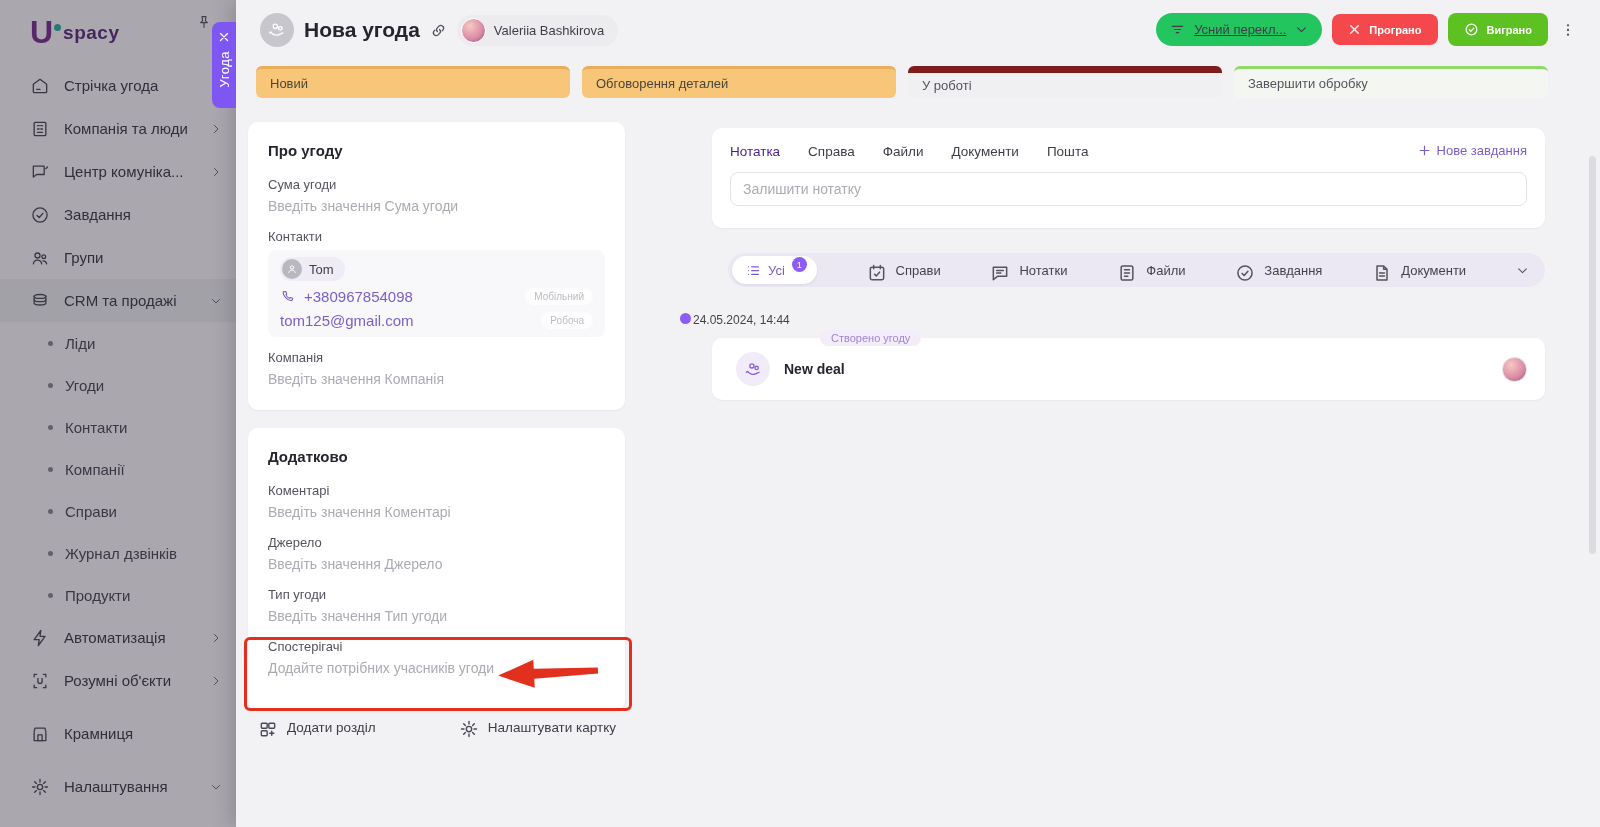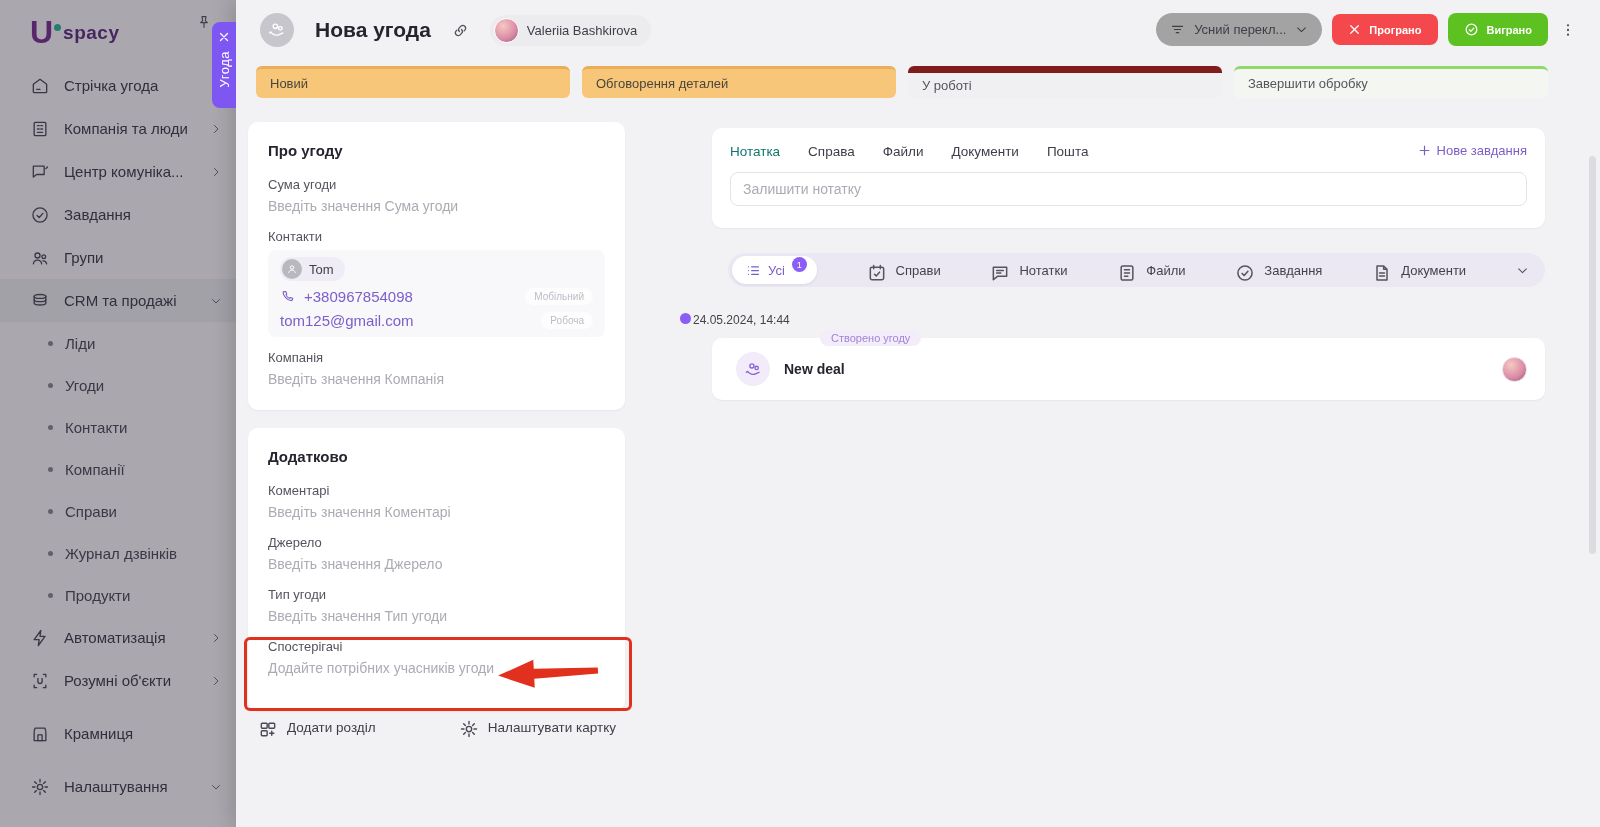--- a/index.html
+++ b/index.html
@@ -26,30 +26,30 @@
   .sidebar-overlay { position:absolute; inset:0; background:rgba(33,30,44,0.38); z-index:5; }
 
   
   .deal-tab { position:absolute; left:212px; top:22px; width:24px; height:86px; background:#7E57F2; border-radius:8px 0 0 8px; z-index:10; display:flex; flex-direction:column; align-items:center; padding-top:9px; color:#fff; }
   .deal-tab-label { writing-mode:vertical-rl; transform:rotate(180deg); font-size:13px; margin-top:8px; letter-spacing:.5px; }
 
   
   .main { position:absolute; left:236px; top:0; width:1364px; height:827px; background:#F2F2F5; z-index:8; box-shadow:-6px 0 18px rgba(0,0,0,0.15); }
 
   
-  .header-left { position:absolute; left:24px; top:13px; display:flex; align-items:center; gap:21px; }
+  .header-left { position:absolute; left:24px; top:13px; display:flex; align-items:center; gap:10px; }
   .deal-avatar { width:34px; height:34px; border-radius:50%; background:#C7C6CC; color:#fff; display:flex; align-items:center; justify-content:center; }
   .deal-title { font-size:21px; font-weight:bold; color:#26242E; }
   .link-icon { color:#55545E; }
   .assignee-chip { display:flex; align-items:center; gap:8px; background:#ECECEF; border-radius:16px; padding:3px 14px 3px 4px; }
   .assignee-avatar { width:25px; height:25px; border-radius:50%; background:radial-gradient(circle at 35% 30%, #F6C9C0, #D98AA6 60%, #8A5470); border:1px solid #fff; }
   .assignee-name { font-size:13px; color:#3F3E48; }
 
   .header-right { position:absolute; right:22px; top:13px; display:flex; align-items:center; gap:10px; }
-  .pipeline-pill { display:flex; align-items:center; gap:9px; background:#a3a3a3; border-radius:18px; padding:9px 14px; font-size:13px; color:#3F3E48; }
+  .pipeline-pill { display:flex; align-items:center; gap:9px; background:#22c55e; border-radius:18px; padding:9px 14px; font-size:13px; color:#3F3E48;text-decoration:underline; }
   .btn { display:flex; align-items:center; gap:8px; border:none; border-radius:8px; padding:9px 16px; font-size:11px; font-weight:bold; color:#fff; font-family:inherit; }
   .btn-lost { background:#F5484D; }
   .btn-won { background:#5CC121; }
   .kebab { color:#55545E; padding:0 2px; }
 
   
   .stages { position:absolute; left:20px; top:66px; width:1292px; display:flex; gap:12px; }
   .stage { flex:1; height:32px; border-radius:6px; font-size:13px; display:flex; align-items:center; padding:0 14px; }
   .stage.done { background:#F8C679; border-top:3px solid #ECAD5B; color:#4A463C; font-weight:500; }
   .stage.work { background:#F0F0F3; border-top:7px solid #7f1d1d; color:#55545E; }
@@ -75,21 +75,21 @@
   .annotation-rect { position:absolute; left:8px; top:637px; width:388px; height:74px; border:3px solid #E2301F; border-radius:6px; z-index:20; pointer-events:none; }
   .annotation-arrow { position:absolute; left:260px; top:656px; width:104px; height:34px; z-index:21; transform:rotate(-3deg); }
 
   .card-footer { position:absolute; left:22px; top:719px; width:358px; display:flex; justify-content:space-between; }
   .footer-action { display:flex; align-items:center; gap:9px; font-size:13.5px; color:#3F3E48; }
   .footer-action .m-icon { width:17px; height:17px; }
 
   
   #composer { left:476px; top:128px; width:833px; height:100px; padding:16px 18px; }
   .tabs { display:flex; gap:28px; font-size:13.5px; color:#3F3E48; position:relative; align-items:center; }
-  .tab.active { color:#0f766e;text-align:center; }
+  .tab.active { color:#4c1d95;text-align:center; }
   .new-task { position:absolute; right:0; top:-1px; color:#7B5FC7; font-size:13px; display:flex; align-items:center; gap:6px; font-weight:500; }
   .note-input { margin-top:13px; width:100%; border:1px solid #E4E4E8; border-radius:8px; height:34px; padding:0 12px; font-size:14px; color:#3F3E48; background:#fff; font-family:inherit; outline:none; }
   .note-input::placeholder { color:#ACABB3; }
 
   
   #filterbar { position:absolute; left:492px; top:253px; width:817px; height:34px; background:#EBE8F3; border-radius:17px; display:flex; align-items:center; justify-content:space-between; padding:0 16px 0 4px; }
   .fpill-active { background:#fff; border-radius:15px; height:28px; display:flex; align-items:center; gap:7px; padding:0 10px 0 14px; color:#7B5FC7; font-size:13px; box-shadow:0 1px 3px rgba(20,20,40,0.08); }
   .fcount { min-width:15px; height:15px; border-radius:50%; background:#8B5CF6; color:#fff; font-size:9px; display:flex; align-items:center; justify-content:center; margin-top:-11px; }
   .fitem { display:flex; align-items:center; gap:9px; color:#44434C; font-size:13px; }
   .fitem .m-icon { width:15px; height:15px; color:#55545E; }

